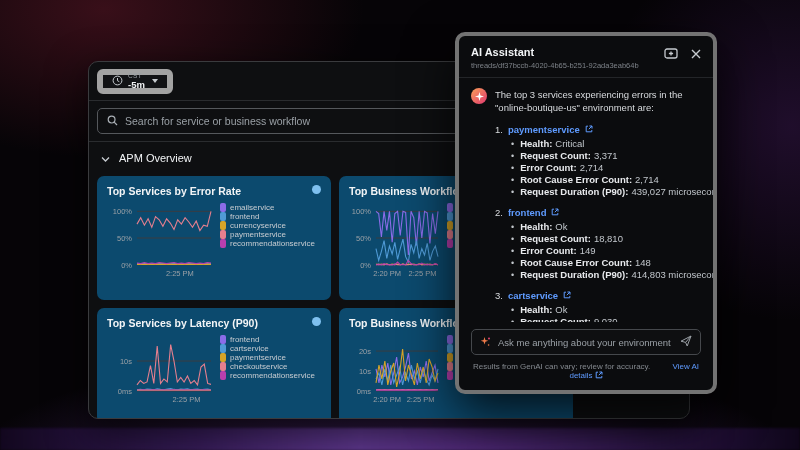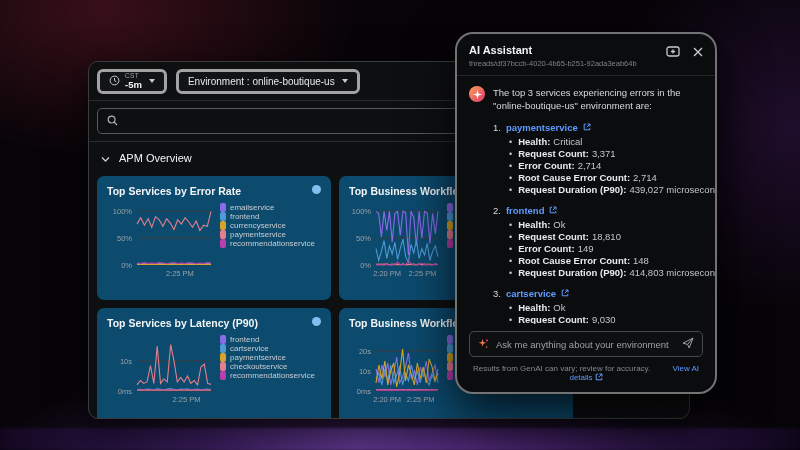--- a/index.html
+++ b/index.html
@@ -17,21 +17,21 @@
   .bottom-glow { position:absolute; left:0; right:0; bottom:0; height:22px; z-index:0;
     background:linear-gradient(90deg, #150824 0%, #3c1f63 25%, #6a3fa0 45%, #5b2f8a 60%, #2a1445 85%, #120720 100%);
     opacity:.8; filter:blur(1px); }
 
   
   .dashboard { position:absolute; left:88px; top:61px; width:602px; height:358px; z-index:1;
     background:#0e0f11; border:1px solid #3a3b3e; border-radius:10px;
     box-shadow:0 12px 40px rgba(0,0,0,.65); overflow:hidden; }
   .toolbar { display:flex; align-items:center; gap:9px; padding:6px 8px; height:38px; }
   .tool-btn { display:flex; align-items:center; gap:5px; height:25px; padding:0 9px;
-    border:3px solid #a3a3a3; border-radius:6px; background:#121316; cursor:pointer; }
+    border:6px solid #a3a3a3; border-radius:6px; background:#121316; cursor:pointer; }
   .tz-stack { display:flex; flex-direction:column; line-height:1; align-items:flex-start; }
   .tz { font-size:6.5px; color:#9aa0a6; letter-spacing:.3px; }
   .trange { font-size:9.5px; color:#f0f2f4; font-weight:bold; margin-top:1px; }
   .env-label { font-size:10px; color:#e6e8ea; }
   .caret { width:0; height:0; border-left:3.5px solid transparent; border-right:3.5px solid transparent;
     border-top:4px solid #c7cbd0; margin-left:2px; }
   .divider { border-top:1px solid #2a2c2f; }
   .search-row { padding:7px 8px; }
   .search-box { display:flex; align-items:center; gap:7px; height:26px; padding:0 9px;
     border:1px solid #55585c; border-radius:5px; background:#0e0f11; }
@@ -53,21 +53,21 @@
   .plot svg { width:100%; height:100%; display:block; overflow:visible; }
   .xaxis { position:absolute; left:0; right:0; bottom:-12px; height:10px; }
   .xaxis span { position:absolute; transform:translateX(-50%); font-size:7.5px; color:#9aa0a6; white-space:nowrap; }
   .legend { display:flex; flex-direction:column; gap:0; margin-left:9px; margin-top:-6px; flex:1; min-width:0; overflow:hidden; }
   .litem { display:flex; align-items:center; gap:4px; white-space:nowrap; cursor:pointer; }
   .litem i { width:6px; height:9px; border-radius:2px; flex:0 0 auto; }
   .litem span { font-size:8px; color:#c9cdd2; }
 
   
   .ai-panel { position:absolute; left:455px; top:32px; width:262px; height:362px; z-index:5;
-    background:#0b0c0e; border:2px solid #737373; border-radius:18px;
+    background:#0b0c0e; border:4px solid #737373; border-radius:10px;
     box-shadow:0 18px 50px rgba(0,0,0,.8); display:flex; flex-direction:column; overflow:hidden; }
   .ai-header { display:flex; justify-content:space-between; align-items:flex-start; padding:10px 12px 7px; }
   .ai-title { font-size:11px; font-weight:bold; color:#f2f4f6; }
   .ai-thread { font-size:7.5px; color:#7d8288; margin-top:3px; }
   .ai-header-icons { display:flex; align-items:center; gap:13px; margin-top:2px; }
   .icon-btn { cursor:pointer; display:flex; align-items:center; }
   .ai-divider { border-top:1px solid #232528; }
   .ai-body { flex:1; overflow:hidden; padding:10px 12px 0; font-size:9.5px; }
   .msg { display:flex; gap:8px; }
   .avatar { width:16px; height:16px; border-radius:50%; flex:0 0 auto;
@@ -105,34 +105,31 @@
             <circle cx="5.5" cy="5.5" r="4.4" fill="none" stroke="#c7cbd0" stroke-width="1"></circle>
             <path d="M5.5 3v2.7l1.8 1" fill="none" stroke="#c7cbd0" stroke-width="1"></path>
           </svg>
       </span>
       <span class="tz-stack">
         <span class="tz">CST</span>
         <span class="trange">-5m</span>
       </span>
       <span class="caret"></span>
     </div>
-    <div class="tool-btn">
-      <span class="env-label">Environment : online-boutique-us</span>
-      <span class="caret"></span>
-    </div>
   </div>
   <div class="divider"></div>
   <div class="search-row">
     <div class="search-box">
       <span>
         <svg width="11" height="11" viewBox="0 0 11 11">
             <circle cx="4.6" cy="4.6" r="3.4" fill="none" stroke="#aab0b6" stroke-width="1.2"></circle>
             <path d="M7.2 7.2 L10 10" stroke="#aab0b6" stroke-width="1.2"></path>
           </svg>
       </span>
+      <span class="search-ph">Search for service or business workflow</span>
     </div>
   </div>
   <div class="divider"></div>
   <div class="section-head">
     <span>
       <svg width="9" height="7" viewBox="0 0 9 7">
           <path d="M1 1.5 L4.5 5 L8 1.5" fill="none" stroke="#c7cbd0" stroke-width="1.3"></path>
         </svg>
     </span>
     <span class="section-title">APM Overview</span>

